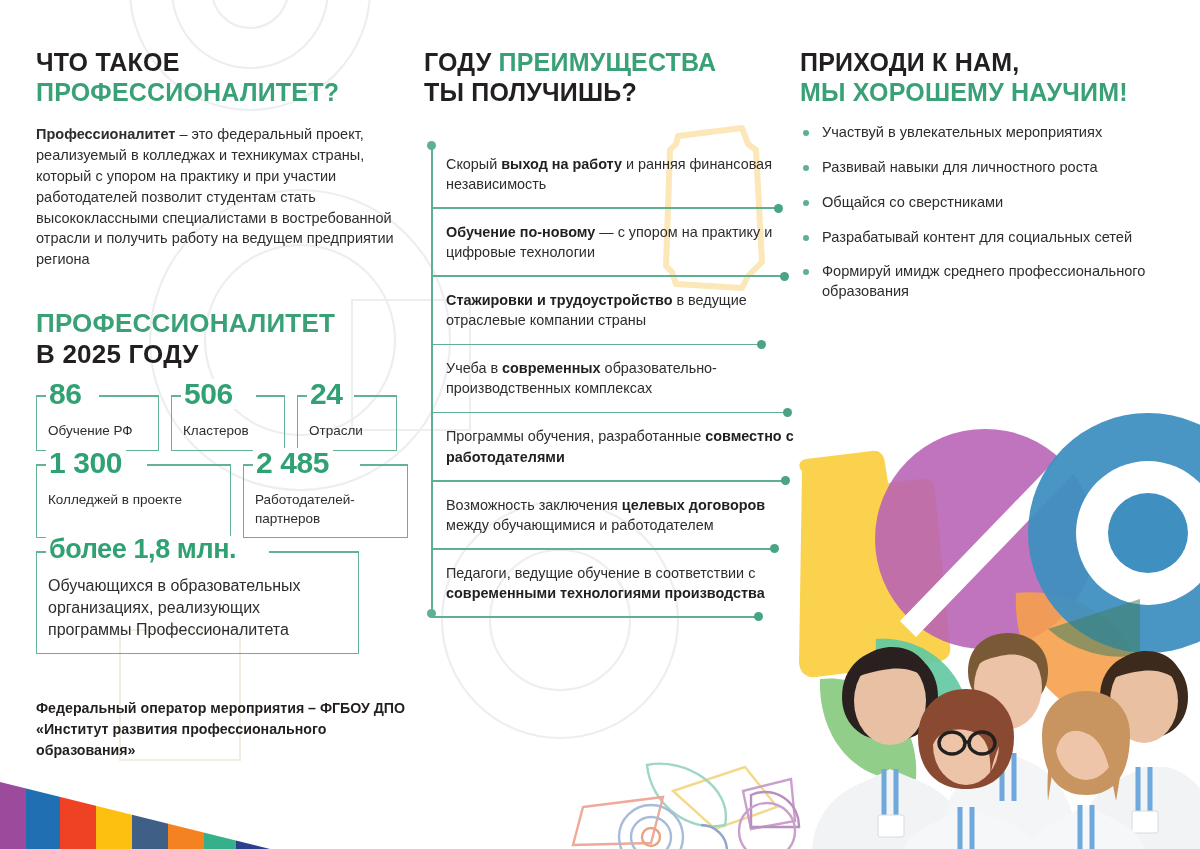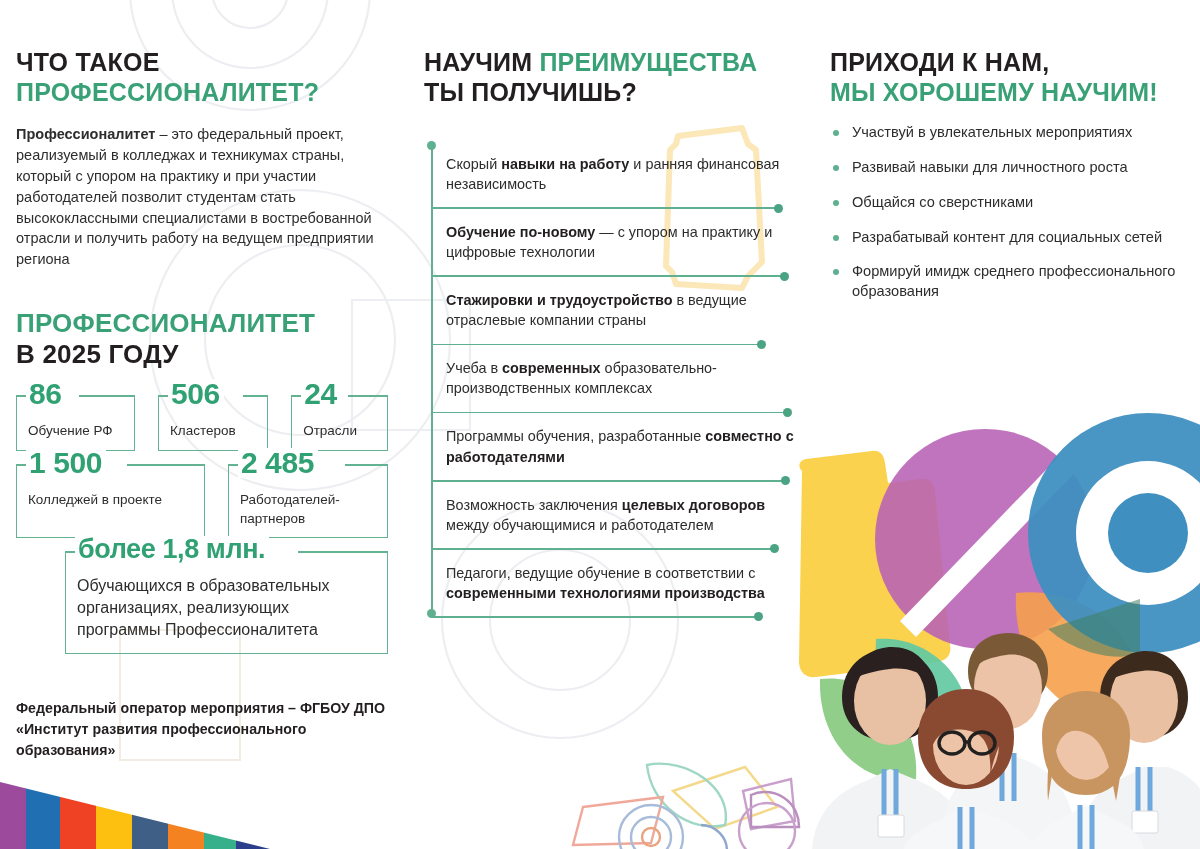--- a/index.html
+++ b/index.html
@@ -15,23 +15,23 @@
   }
 
   
   .bg-layer { position:absolute; inset:0; overflow:hidden; z-index:0; pointer-events:none; }
   .bg-layer svg { position:absolute; }
 
   
   .page { position:relative; z-index:2; width:1200px; height:849px; }
 
   .col { position:absolute; top:0; }
-  .col-left   { left:16px;  width:372px; }
+  .col-left   { left:36px;  width:372px; }
   .col-mid    { left:424px; width:372px; }
-  .col-right  { left:830px; width:368px; }
+  .col-right  { left:800px; width:368px; }
 
   
   .h-block { margin-top:48px; }
   .h-line  { font-size:25px; font-weight:bold; letter-spacing:0.2px; line-height:1.18; }
   .h-dark  { color:#231f20; }
   .h-green { color:#3aa177; }
 
   
   .lead {
     margin-top:17px;
@@ -40,21 +40,21 @@
     color:#2d2d2d;
   }
   .lead b { font-weight:bold; }
 
   
   .stats-title { margin-top:38px; }
   .stats-title .h-line { font-size:26px; }
 
   
   .stats-wrap { margin-top:26px; }
-  .stat-row { display:flex; gap:23px; margin-bottom:13px;justify-content:flex-end; }
+  .stat-row { display:flex; gap:12px; margin-bottom:13px; }
 
   .stat {
     position:relative;
     border:1.6px solid #63b393;
     border-top:none;
     padding:26px 10px 9px 11px;
     background:transparent;
   }
   
   .stat::before {
@@ -340,21 +340,21 @@
           <span class="lbl">Кластеров</span>
         </div>
         <div class="stat stat-c">
           <span class="num">24</span>
           <span class="lbl">Отрасли</span>
         </div>
       </div>
 
       <div class="stat-row">
         <div class="stat stat-d">
-          <span class="num">1 500</span>
+          <span class="num">1 300</span>
           <span class="lbl">Колледжей в проекте</span>
         </div>
         <div class="stat stat-e">
           <span class="num">2 485</span>
           <span class="lbl">Работодателей-партнеров</span>
         </div>
       </div>
 
       <div class="stat-row">
         <div class="stat stat-f">
@@ -362,31 +362,31 @@
           <span class="lbl">Обучающихся в образовательных организациях, реализующих программы Профессионалитета</span>
         </div>
       </div>
     </div>
 
     <div class="operator">Федеральный оператор мероприятия – ФГБОУ ДПО «Институт развития профессионального образования»</div>
   </div>
 
   <div class="col col-mid">
     <div class="h-block">
-      <div class="h-line"><span class="h-dark">НАУЧИМ </span><span class="h-green">ПРЕИМУЩЕСТВА</span></div>
+      <div class="h-line"><span class="h-dark">ГОДУ </span><span class="h-green">ПРЕИМУЩЕСТВА</span></div>
       <div class="h-line h-dark">ТЫ ПОЛУЧИШЬ?</div>
     </div>
 
     <div class="timeline">
       <div class="tl-spine"></div>
       <div class="tl-dot-top"></div>
       <div class="tl-dot-bottom"></div>
       <div id="timeline-items">
           <div class="tl-item">
-            <div class="tl-text">Скорый <b>навыки на работу</b> и ранняя финансовая независимость</div>
+            <div class="tl-text">Скорый <b>выход на работу</b> и ранняя финансовая независимость</div>
             <div class="tl-sep" style="width: 348px; margin-left: -15px;"></div>
           </div>
           <div class="tl-item">
             <div class="tl-text"><b>Обучение по-новому</b> — с упором на практику и цифровые технологии</div>
             <div class="tl-sep" style="width: 354px; margin-left: -15px;"></div>
           </div>
           <div class="tl-item">
             <div class="tl-text"><b>Стажировки и трудоустройство</b> в ведущие отраслевые компании страны</div>
             <div class="tl-sep" style="width: 331px; margin-left: -15px;"></div>
           </div>

